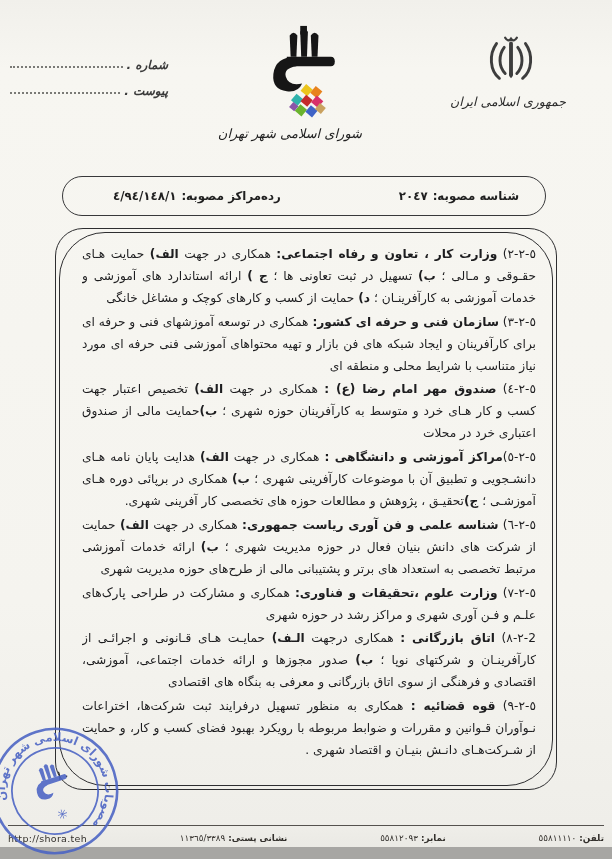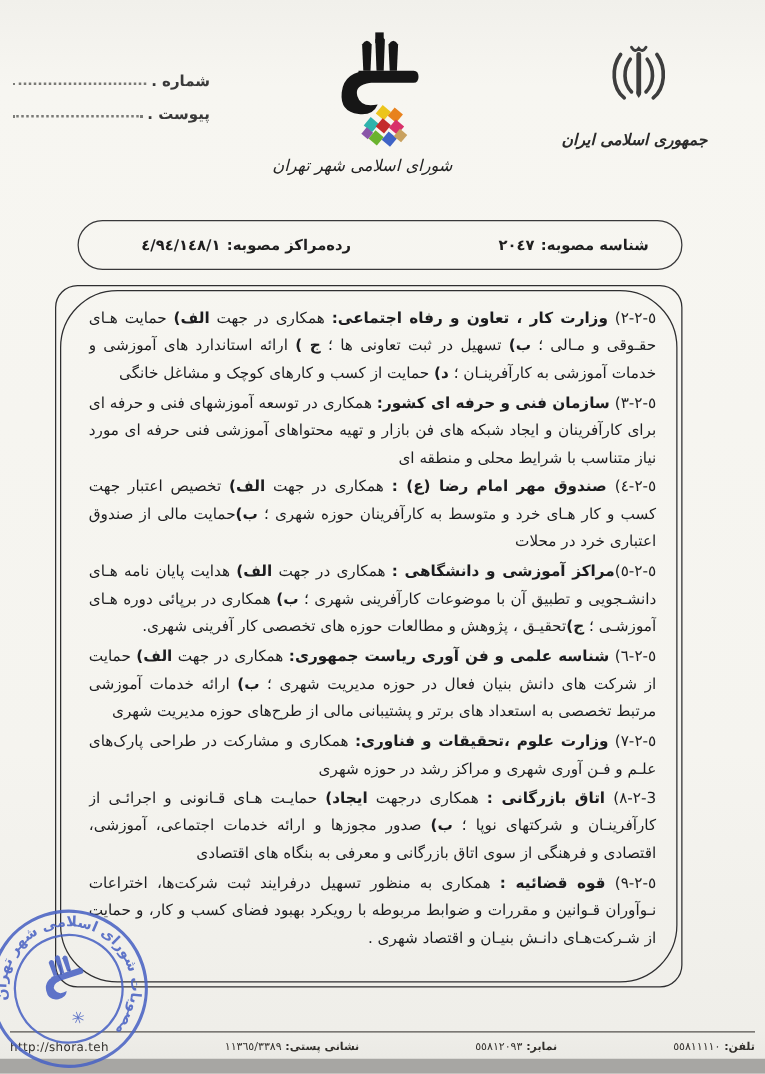--- a/index.html
+++ b/index.html
@@ -7,43 +7,43 @@
   .sheet{
     position:relative; width:612px; height:859px; margin:0 auto;
     background:linear-gradient(180deg,#f1f0eb 0%,#f7f6f1 8%,#f5f4ef 70%,#efeee9 96%,#e8e7e2 100%);
     overflow:hidden; color:#262626;
   }
   .scan-strip{ position:absolute; left:0; right:0; bottom:0; height:12px; background:#a7a6a3; }
 
   
   .ref-fields{ position:absolute; top:46px; left:10px; width:158px; direction:rtl; }
   .ref-row{ display:flex; align-items:flex-end; height:26px; }
-  .ref-label{ font-size:12px; font-weight:600; white-space:nowrap; padding-left:4px; color:#3a3a3a;}
+  .ref-label{ font-size:12px; font-weight:600; font-style:italic; white-space:nowrap; padding-left:4px; color:#3a3a3a;}
   .ref-dots{ flex:1 1 auto; border-bottom:2px dotted #7a7a76; margin-bottom:4px; }
 
   .council-logo{ position:absolute; top:24px; left:250px; width:112px; text-align:center; }
   .council-caption{ margin-top:2px; font-size:13px; font-weight:400; font-style:italic; direction:rtl; white-space:nowrap; color:#222;}
 
   .iran-emblem{ position:absolute; top:30px; right:46px; width:110px; text-align:center; }
-  .iran-caption{ margin-top:12px; font-size:12.5px; font-weight:700; font-style:italic; direction:rtl; white-space:nowrap; color:#2b2b2b;}
+  .iran-caption{ margin-top:2px; font-size:12.5px; font-weight:400; font-style:italic; direction:rtl; white-space:nowrap; color:#2b2b2b;}
 
   
   .id-box{
     position:absolute; top:176px; left:62px; width:484px; height:40px;
     border:1.6px solid #38383a; border-radius:22px;
     display:flex; align-items:center; direction:rtl;
     padding:0 26px; font-size:11.8px; font-weight:700; color:#1f1f1f;
   }
   .id-box .classification{ margin-right:118px; }
   .id-box .lbl{ margin-left:5px; }
 
   
   .main-box{
-    position:absolute; top:228px; left:44px; width:502px; height:562px;
-    border:1.4px solid #2e2e30; border-radius:18px;
+    position:absolute; top:228px; left:55px; width:502px; height:562px;
+    border:1.4px solid #2e2e30; border-radius:28px;
   }
   .main-box::before{
     content:''; position:absolute; inset:3px; border:1px solid #2e2e30; border-radius:46px; pointer-events:none;
   }
   .body-text{
     position:absolute; inset:15px 20px 26px 26px; overflow:hidden;
     direction:rtl; text-align:justify; font-size:12.2px; line-height:21.9px; color:#1d1d1f;
   }
   .body-text p{ margin-bottom:2px; }
   .body-text .b{ font-weight:700; }
@@ -135,21 +135,21 @@
   </div>
 
   <div class="main-box">
     <div class="body-text" id="body-paragraphs">
         <p><span>٥-٢-٢) </span><span class="b">وزارت کار ، تعاون و رفاه اجتماعی:</span><span> همکاری در جهت </span><span class="b">الف)</span><span> حمایت هـای حقـوقی و مـالی ؛ </span><span class="b">ب)</span><span> تسهیل در ثبت تعاونی ها ؛ </span><span class="b">ج )</span><span> ارائه استاندارد های آموزشی و خدمات آموزشی به کارآفرینـان ؛ </span><span class="b">د)</span><span> حمایت از کسب و کارهای کوچک و مشاغل خانگی</span></p>
         <p><span>٥-٢-٣) </span><span class="b">سازمان فنی و حرفه ای کشور:</span><span> همکاری در توسعه آموزشهای فنی و حرفه ای برای کارآفرینان و ایجاد شبکه های فن بازار و تهیه محتواهای آموزشی فنی حرفه ای مورد نیاز متناسب با شرایط محلی و منطقه ای</span></p>
         <p><span>٥-٢-٤) </span><span class="b">صندوق مهر امام رضا (ع) :</span><span> همکاری در جهت </span><span class="b">الف)</span><span> تخصیص اعتبار جهت کسب و کار هـای خرد و متوسط به کارآفرینان حوزه شهری ؛ </span><span class="b">ب)</span><span>حمایت مالی از صندوق اعتباری خرد در محلات</span></p>
         <p><span>٥-٢-٥)</span><span class="b">مراکز آموزشی و دانشگاهی :</span><span> همکاری در جهت </span><span class="b">الف)</span><span> هدایت پایان نامه هـای دانشـجویی و تطبیق آن با موضوعات کارآفرینی شهری ؛ </span><span class="b">ب)</span><span> همکاری در برپائی دوره هـای آموزشـی ؛ </span><span class="b">ج)</span><span>تحقیـق ، پژوهش و مطالعات حوزه های تخصصی کار آفرینی شهری.</span></p>
         <p><span>٥-٢-٦) </span><span class="b">شناسه علمی و فن آوری ریاست جمهوری:</span><span> همکاری در جهت </span><span class="b">الف)</span><span> حمایت از شرکت های دانش بنیان فعال در حوزه مدیریت شهری ؛ </span><span class="b">ب)</span><span> ارائه خدمات آموزشی مرتبط تخصصی به استعداد های برتر و پشتیبانی مالی از طرح‌های حوزه مدیریت شهری</span></p>
         <p><span>٥-٢-٧) </span><span class="b">وزارت علوم ،تحقیقات و فناوری:</span><span> همکاری و مشارکت در طراحی پارک‌های علـم و فـن آوری شهری و مراکز رشد در حوزه شهری</span></p>
-        <p><span>3-٢-٨) </span><span class="b">اتاق بازرگانی :</span><span> همکاری درجهت </span><span class="b">ایجاد)</span><span> حمایـت هـای قـانونی و اجرائـی از کارآفرینـان و شرکتهای نوپا ؛ </span><span class="b">ب)</span><span> صدور مجوزها و ارائه خدمات اجتماعی، آموزشی، اقتصادی و فرهنگی از سوی اتاق بازرگانی و معرفی به بنگاه های اقتصادی</span></p>
+        <p><span>2-٢-٨) </span><span class="b">اتاق بازرگانی :</span><span> همکاری درجهت </span><span class="b">الـف)</span><span> حمایـت هـای قـانونی و اجرائـی از کارآفرینـان و شرکتهای نوپا ؛ </span><span class="b">ب)</span><span> صدور مجوزها و ارائه خدمات اجتماعی، آموزشی، اقتصادی و فرهنگی از سوی اتاق بازرگانی و معرفی به بنگاه های اقتصادی</span></p>
         <p><span>٥-٢-٩) </span><span class="b">قوه قضائیه :</span><span> همکاری به منظور تسهیل درفرایند ثبت شرکت‌ها، اختراعات نـوآوران قـوانین و مقررات و ضوابط مربوطه با رویکرد بهبود فضای کسب و کار، و حمایت از شـرکت‌هـای دانـش بنیـان و اقتصاد شهری .</span></p>
       </div>
     <div class="page-number">١٠</div>
   </div>
 
   <div class="stamp">
     <svg width="138" height="138" viewBox="0 0 138 138" aria-hidden="true">
       <defs>
         <path id="ringpath" d="M 69,69 m -50,0 a 50,50 0 1,1 100,0 a 50,50 0 1,1 -100,0"></path>
       </defs>

